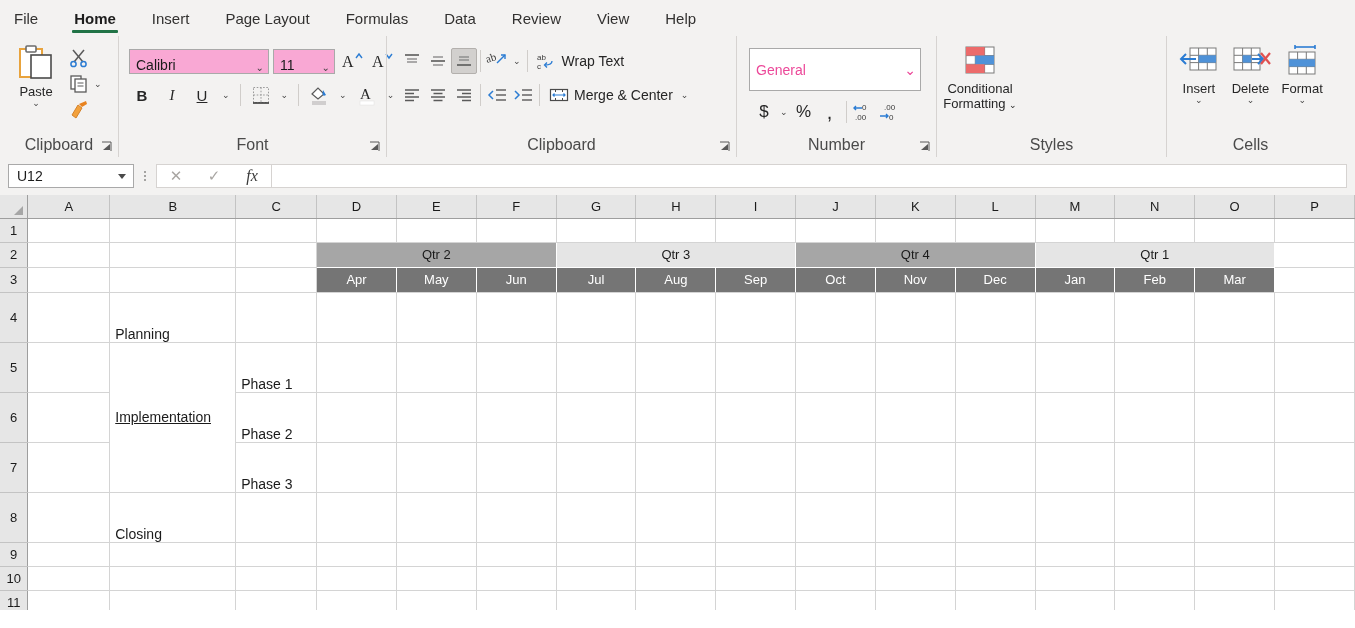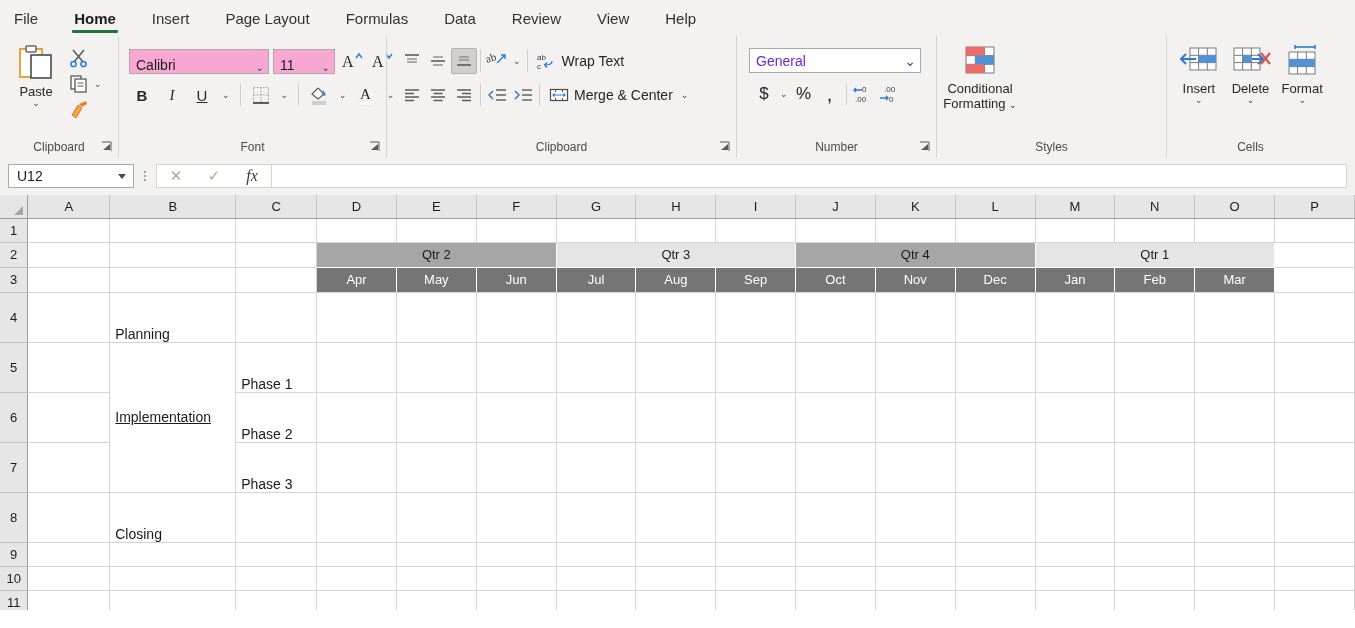--- a/index.html
+++ b/index.html
@@ -55,21 +55,21 @@
     flex-direction: column;
     justify-content: flex-start;
     padding: 4px 6px 0 6px;
   }
   .rgroup + .rgroup { border-left: 1px solid #d6d3d1; }
   .rgroup-label {
     position: absolute;
     bottom: 3px;
     left: 0; right: 0;
     text-align: center;
-    font-size: 12px;
+    font-size: 16px;
     color: #4a4a4a;
   }
   .dlg {
     position: absolute;
     bottom: 4px; right: 5px;
     width: 12px; height: 12px;
     cursor: pointer;
   }
   .dlg svg { display:block; }
   .gcontent { display: flex; align-items: flex-start; height: 96px; }
@@ -127,24 +127,24 @@
   .tbtn {
     display:flex; align-items:center; gap:5px;
     height: 26px; padding: 0 6px;
     cursor:pointer; border-radius:2px;
     font-size:14px; color:#262626; white-space:nowrap;
   }
 
   
   .numgrp { width: 200px; }
   .numsel {
-    width: 172px; height: 25px;
+    width: 172px; height: 43px;
     background:#fff; border:1px solid #a9a9a9;
     display:flex; align-items:center; padding:0 4px 0 6px;
-    font-size:14px; color:#6d28d9; cursor:pointer;
+    font-size:14px; color:#ec4899; cursor:pointer;
     margin: 8px 0 0 6px;
   }
   .numsel .nm { flex:1; }
   .numrow { display:flex; align-items:center; padding: 8px 0 0 8px; }
 
   
   .stygrp { width: 230px; }
   .styrow { display:flex; padding-top: 4px; }
   .stybtn {
     width: 74px;

